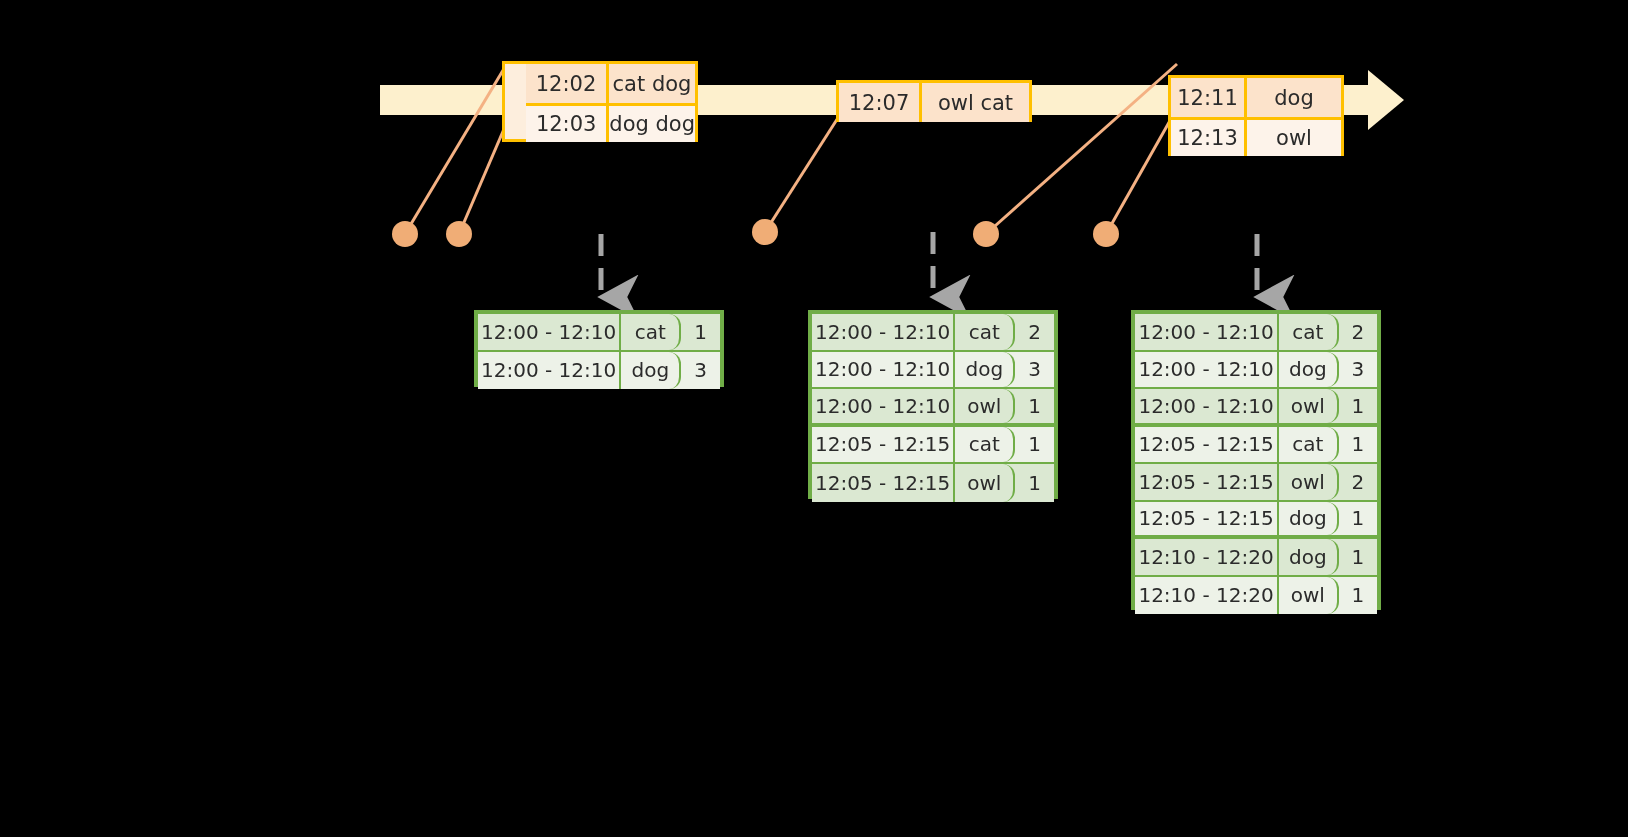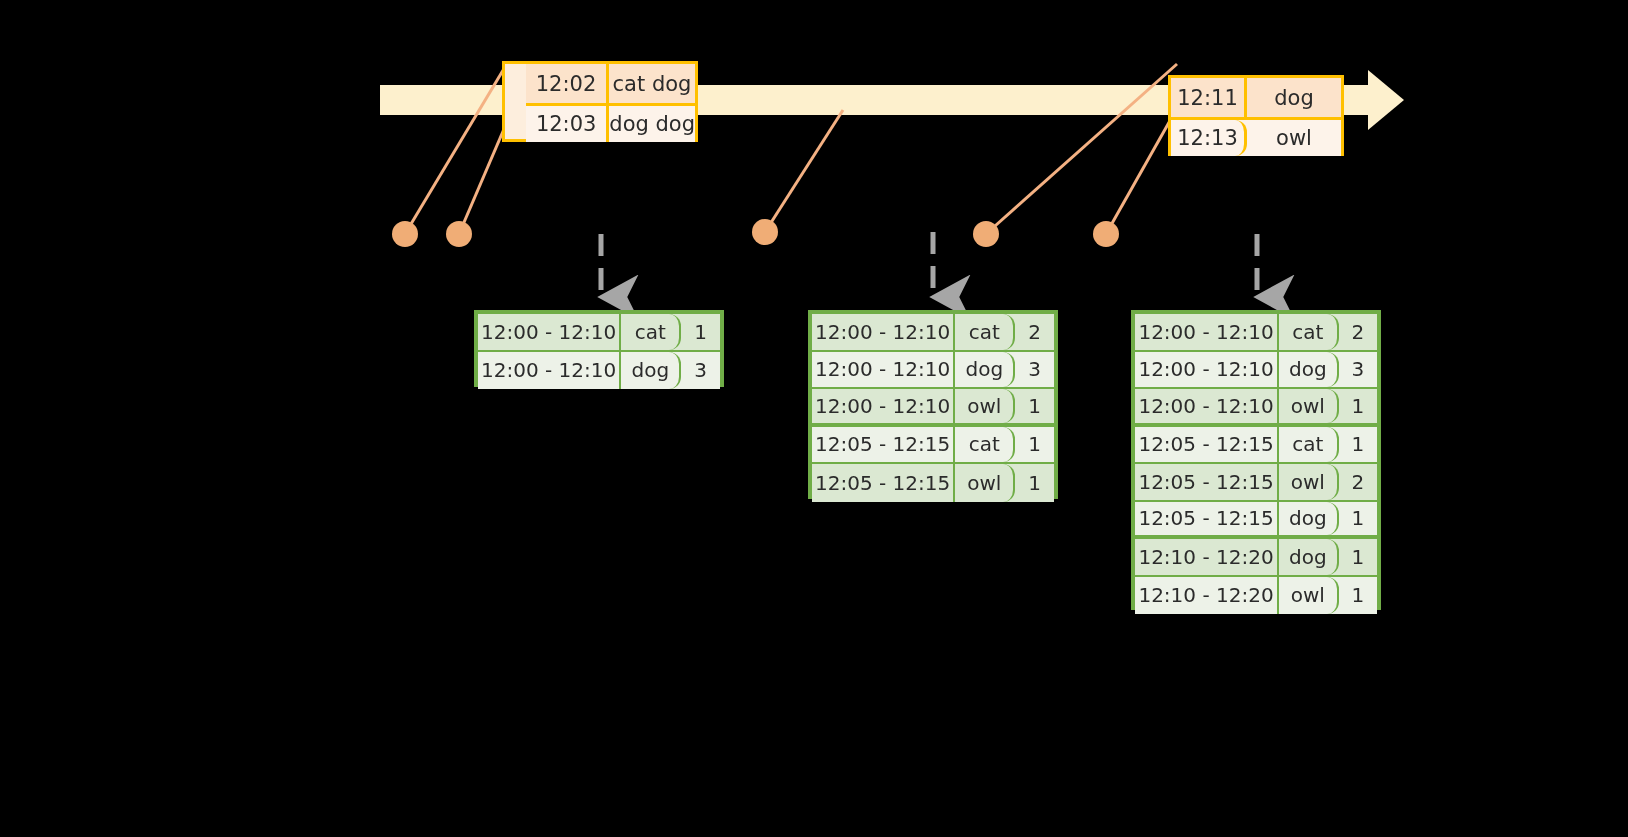--- a/index.html
+++ b/index.html
@@ -148,28 +148,34 @@
     <div class="event-row shade-a">
       <div class="event-cell-time" style="width:83px;">12:02</div>
       <div class="event-cell-val">cat dog</div>
     </div>
     <div class="event-row shade-b">
       <div class="event-cell-time" style="width:107px;">12:03</div>
       <div class="event-cell-val">dog dog</div>
     </div>
   </div>
 
+  <div class="event-box" style="left:836px; top:80px; width:196px; height:42px;">
+    <div class="event-row shade-a">
+      <div class="event-cell-time" style="width:83px;">12:07</div>
+      <div class="event-cell-val">owl cat</div>
+    </div>
+  </div>
 
   <div class="event-box" style="left:1168px; top:75px; width:176px; height:81px;">
     <div class="event-row shade-a">
       <div class="event-cell-time" style="width:76px;">12:11</div>
       <div class="event-cell-val">dog</div>
     </div>
     <div class="event-row shade-b">
-      <div class="event-cell-time" style="width:76px;border-radius:12px;">12:13</div>
+      <div class="event-cell-time" style="width:76px;">12:13</div>
       <div class="event-cell-val">owl</div>
     </div>
   </div>
 
   <div class="result-table t1" style="left:474px; top:310px; width:250px; height:77px;">
     <div class="res-row shade-a">
       <div class="res-cell c-win">12:00 - 12:10</div>
       <div class="res-cell c-key">cat</div>
       <div class="res-cell c-cnt">1</div>
     </div>

